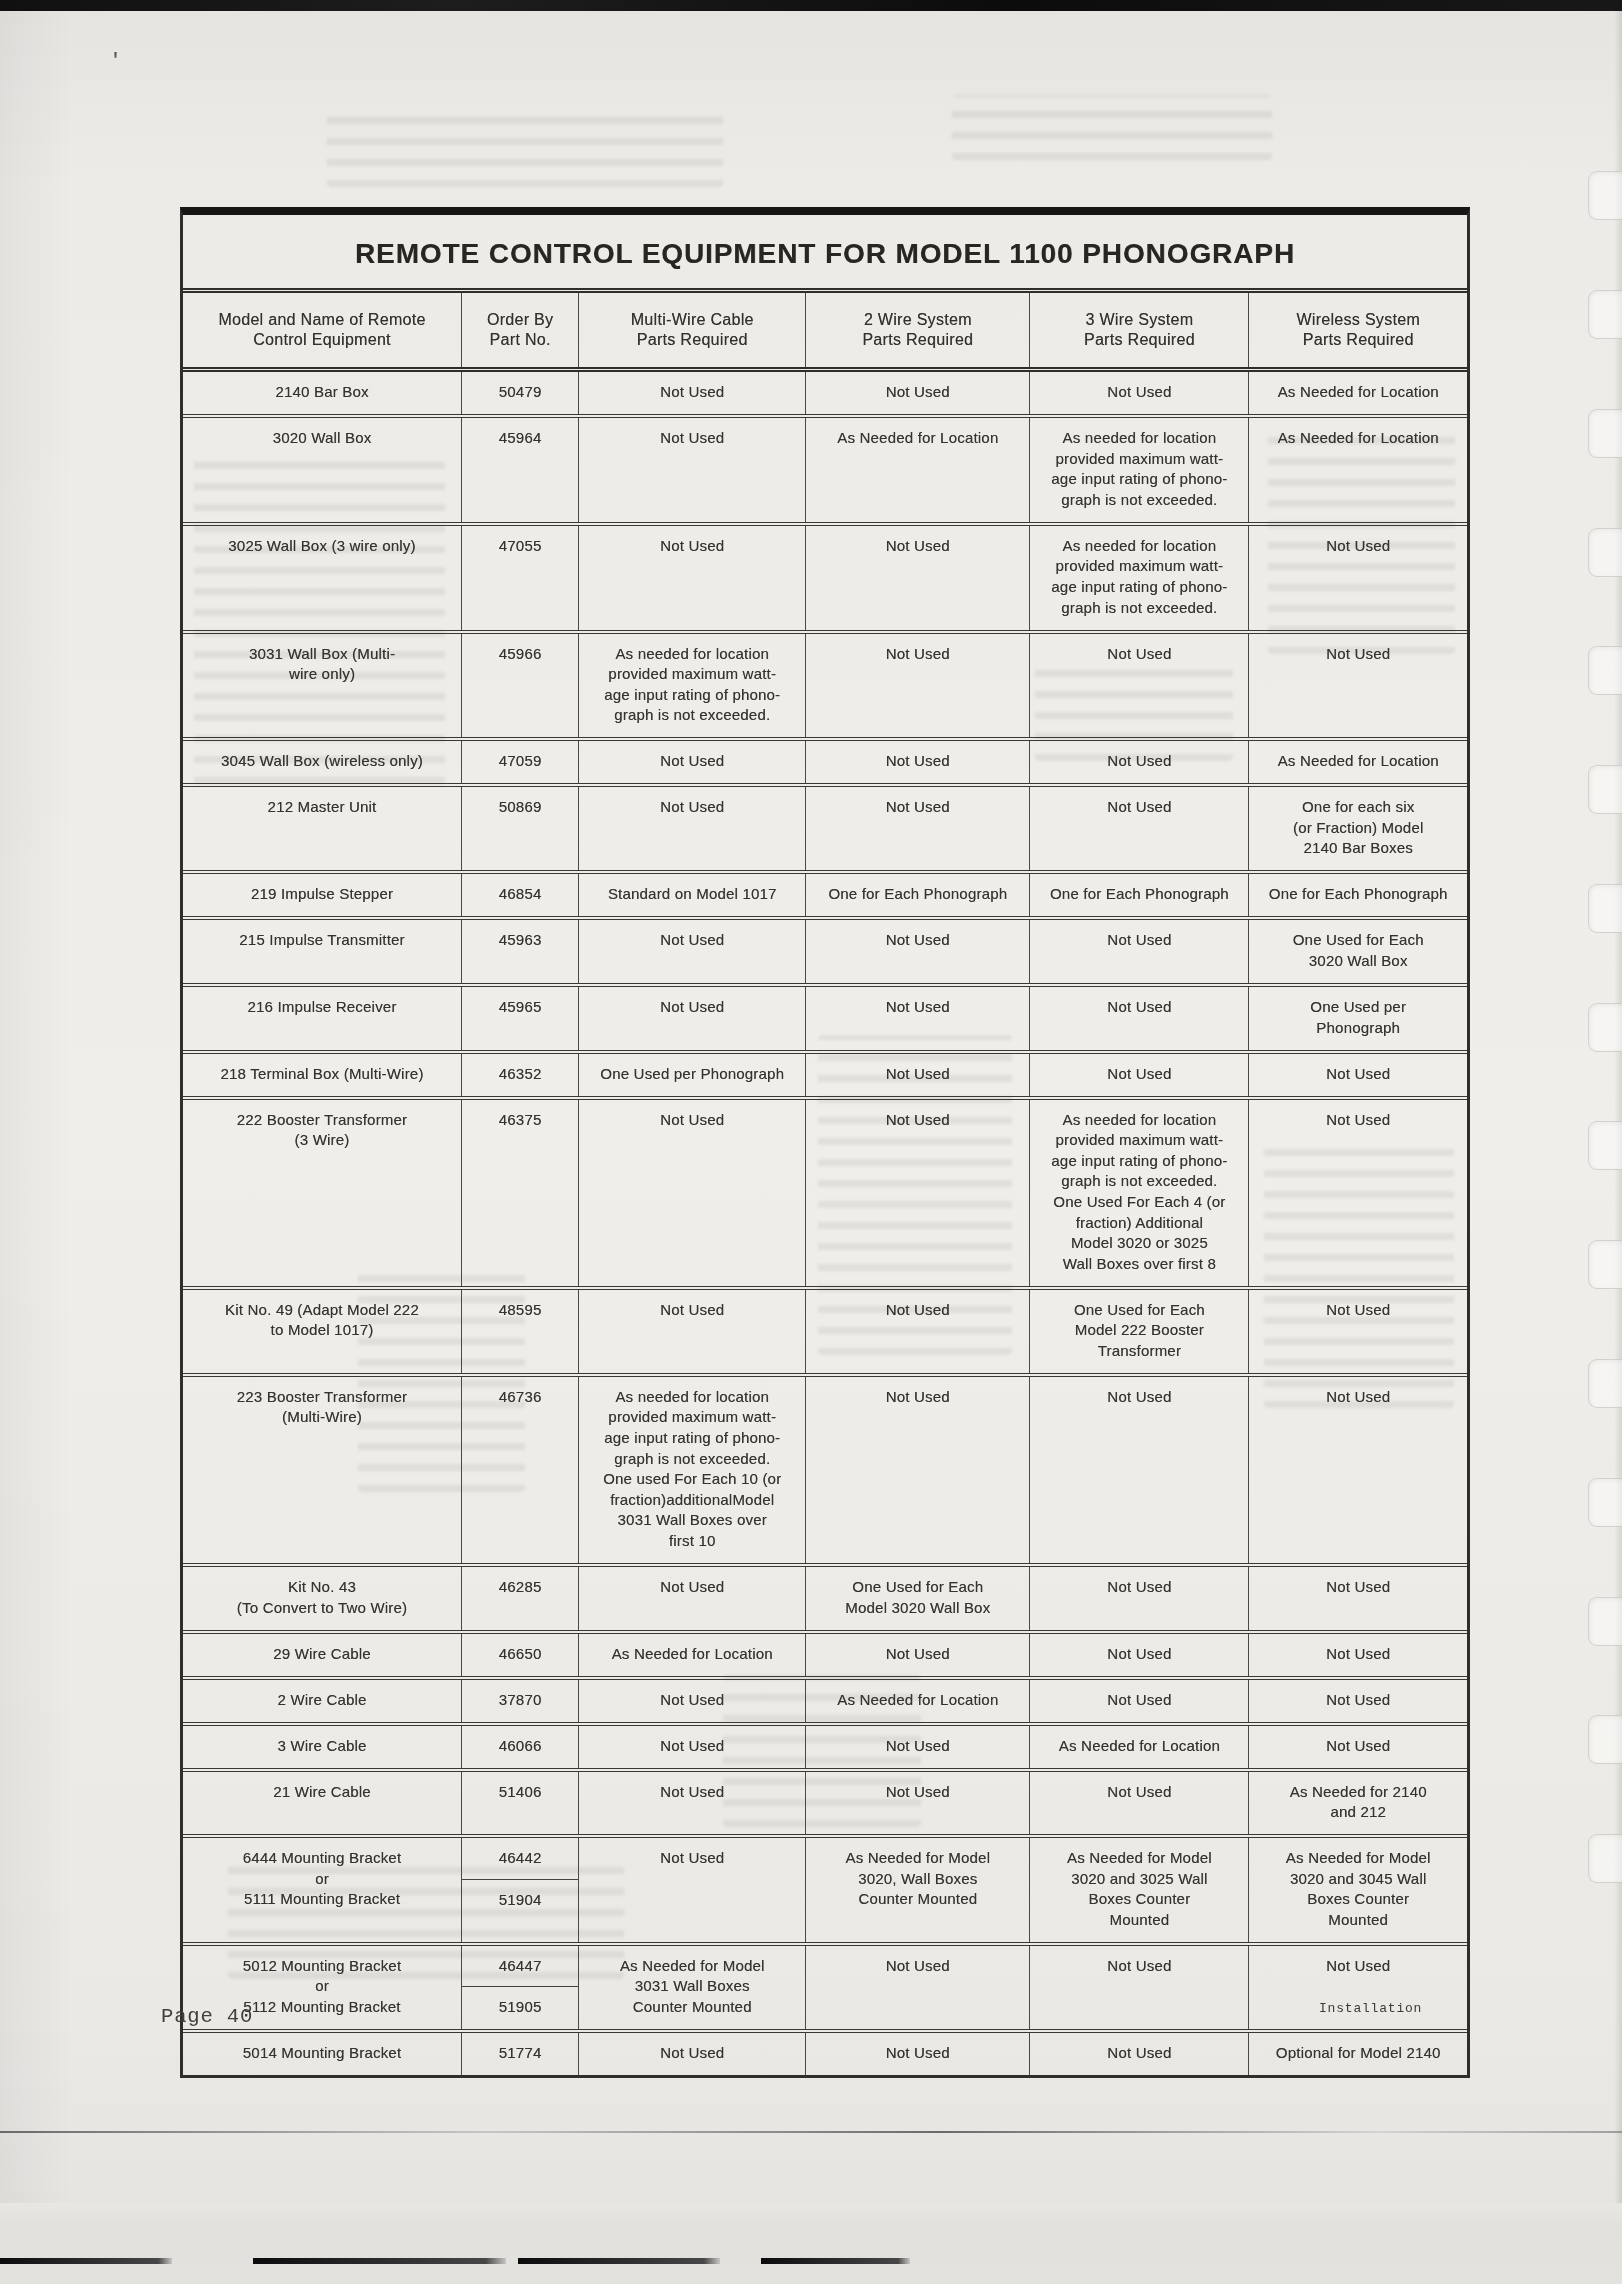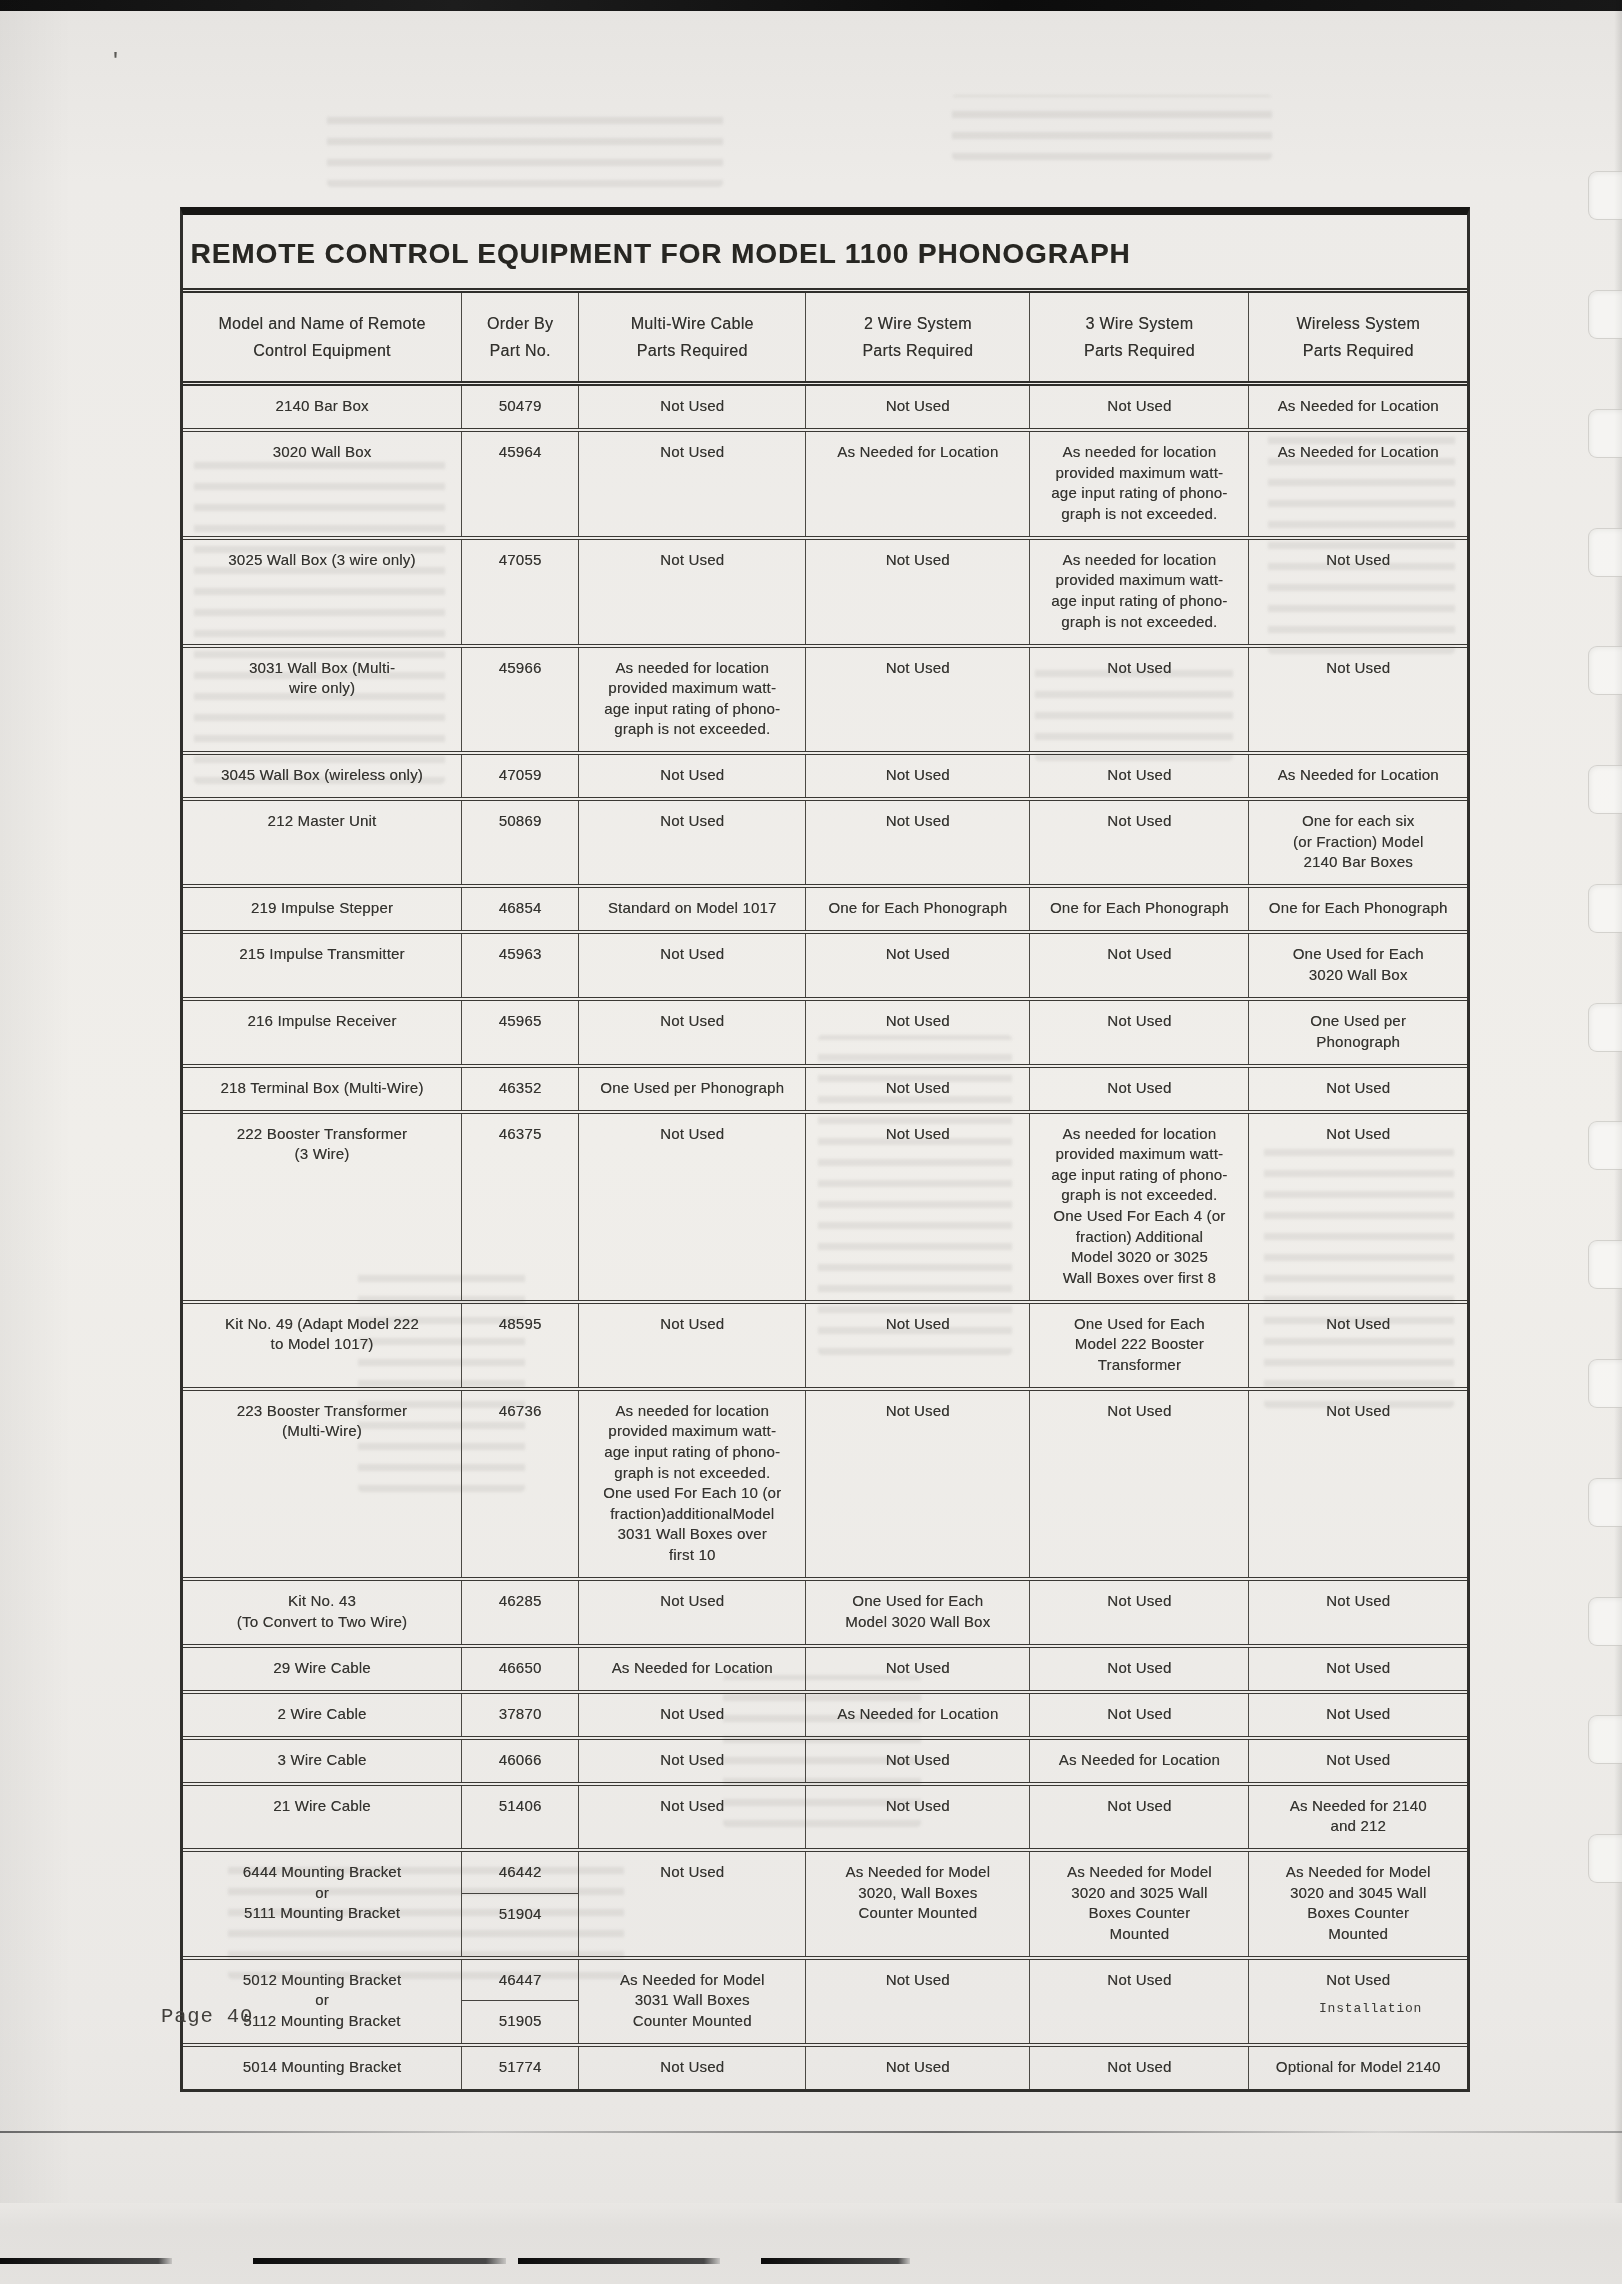--- a/index.html
+++ b/index.html
@@ -22,30 +22,30 @@
     filter:blur(1.5px);border-radius:4.6px;}
 
   
   .ring{position:absolute;left:1588px;width:34px;height:47px;z-index:1;
     border:1.5px solid rgba(128,126,120,0.30);border-right:none;
     border-radius:9px 0 0 9px;background:rgba(252,251,249,0.55);
     box-shadow:inset 1.5px 1.5px 4.6px rgba(0,0,0,0.05);}
 
   .doc-box{position:absolute;left:180px;top:207px;width:1284px;z-index:2;
     border:3px solid #2f2e2b;border-top:8.4px solid #171614;background:transparent;}
-  .doc-title{padding:23px 7.6px 18px;text-align:left;
+  .doc-title{padding:23px 7.6px 18px;text-align:center;
     font-size:28px;font-weight:bold;letter-spacing:0.9px;color:#272622;
     text-shadow:0.3px 0.3px 0.5px rgba(40,39,35,0.5);}
 
   table.equip{border-collapse:collapse;width:100%;table-layout:fixed;
     border-top:5.3px double #2f2e2b;}
   table.equip th{
     border-left:1.5px solid #4b4944;border-bottom:5.3px double #2f2e2b;
     padding:17px 4.6px;font-size:16px;font-weight:normal;vertical-align:middle;
-    text-align:center;white-space:pre-line;line-height:27px;color:#32312d;
+    text-align:center;white-space:pre-line;line-height:20px;color:#32312d;
     letter-spacing:0.3px;text-shadow:0.2px 0.2px 0.4px rgba(45,44,40,0.6);}
   table.equip td{
     border-left:1.5px solid #4b4944;border-top:4.6px double #3a3834;
     padding:10px 6px 11.4px;font-size:15px;vertical-align:top;text-align:center;
     white-space:pre-line;line-height:20.6px;color:#34332f;letter-spacing:0.2px;
     text-shadow:0.2px 0.2px 0.4px rgba(50,49,45,0.55);}
   table.equip th:first-child,table.equip td:first-child{border-left:none;}
   table.equip tbody tr:first-child td{border-top:none;}
   .pn-divider{border-top:1.5px solid #45433f;margin:10px -6px;height:0;}
 

